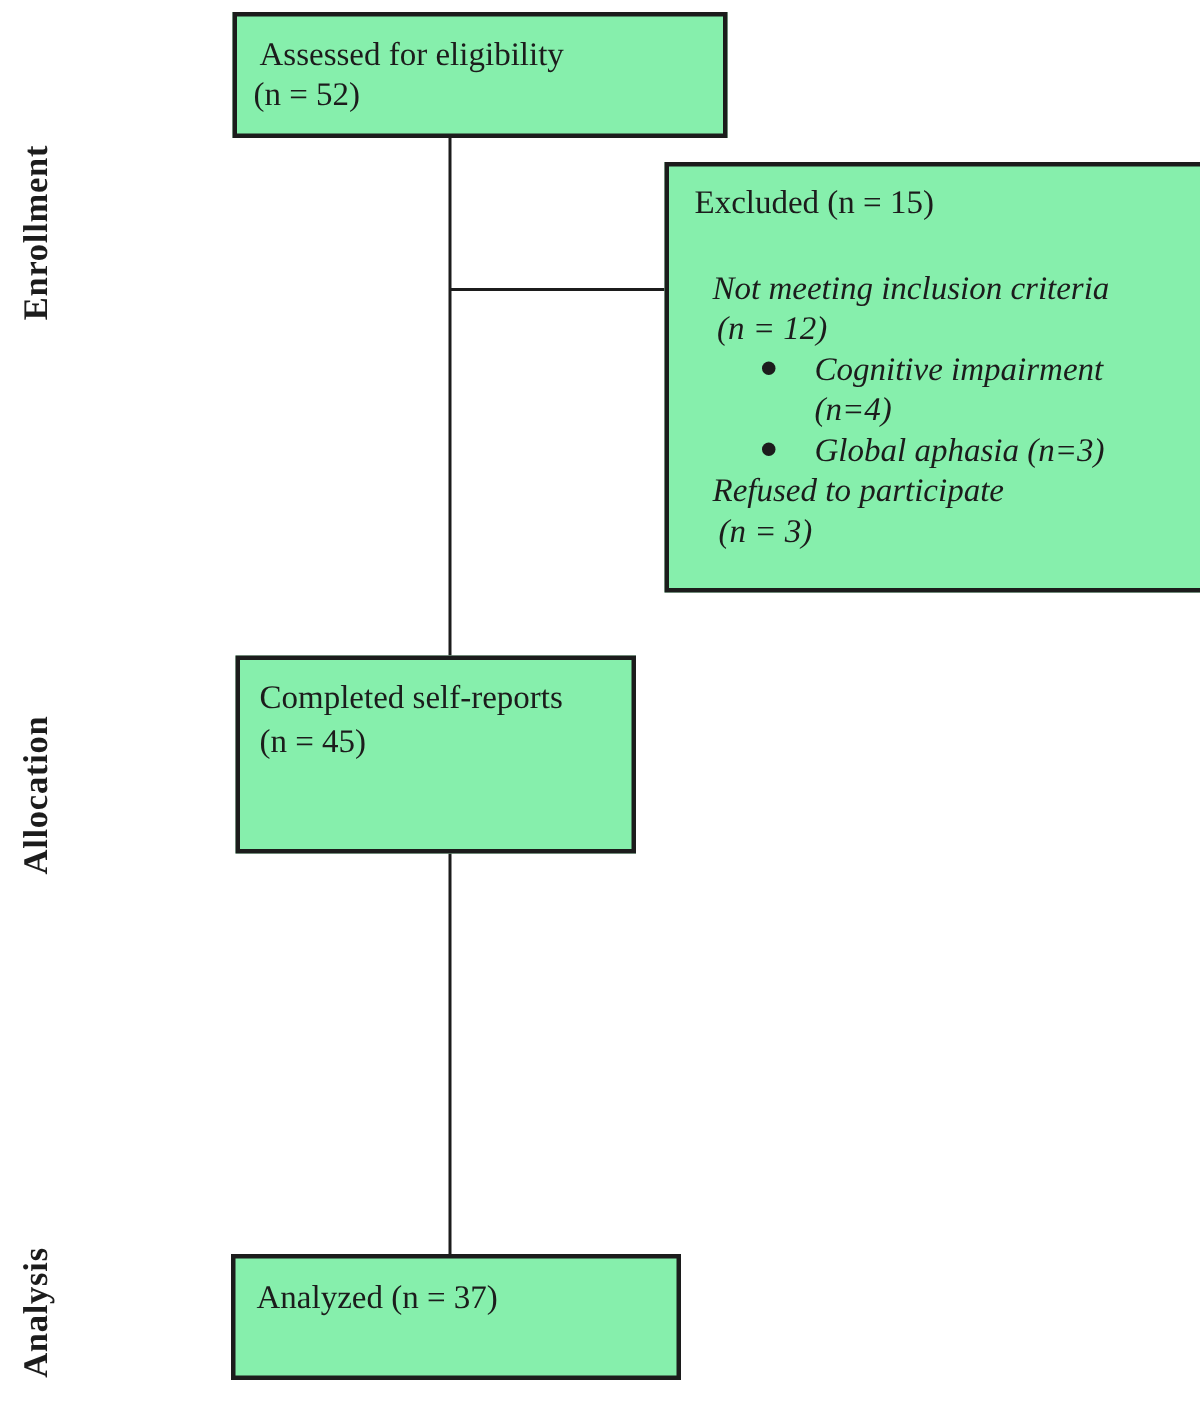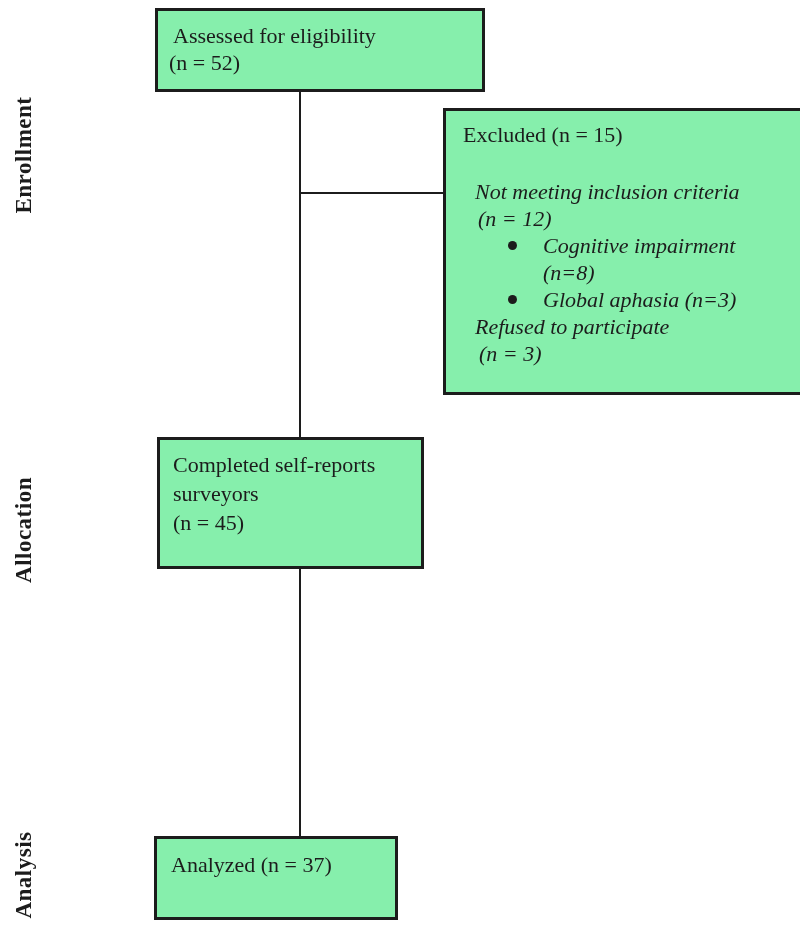--- a/index.html
+++ b/index.html
@@ -33,21 +33,21 @@
     box-sizing: border-box;
     border: 3px solid #1c1c1c;
     background: #86efac;
     font-size: 22px;
     line-height: 27px;
   }
   #box-assessed  { left: 155px; top: 8px;   width: 330px; height: 84px;  padding: 11px 4px 0 11px; }
   #box-assessed .first-line { text-indent: 4px; }
   #box-excluded  { left: 443px; top: 108px; width: 418px; height: 287px; padding: 10px 4px 0 17px; }
   #box-completed { left: 157px; top: 437px; width: 267px; height: 132px; padding: 10px 4px 0 13px; line-height: 29px; }
-  #box-analyzed  { left: 154px; top: 836px; width: 244px; height: 84px;  padding: 12px 4px 0 14px; }
+  #box-analyzed  { left: 154px; top: 836px; width: 300px; height: 84px;  padding: 12px 4px 0 14px; }
 
   
   .x-group { margin-top: 30px; font-style: italic; }
   .pad12 { padding-left: 12px; }
   .pad15 { padding-left: 15px; }
   .pad16 { padding-left: 16px; }
   .bullet-row { display: flex; padding-left: 45px; }
   .bullet-dot {
     flex: none;
     width: 9px;
@@ -83,35 +83,34 @@
 
   <div class="box" id="box-excluded">
     <div>Excluded (n = 15)</div>
     <div class="x-group">
       <div class="pad12">Not meeting inclusion criteria</div>
       <div class="pad15">(n = 12)</div>
       <div class="bullet-row">
         <span class="bullet-dot"></span>
         <span>
           <div>Cognitive impairment</div>
-          <div>(n=8)</div>
+          <div>(n=4)</div>
         </span>
       </div>
       <div class="bullet-row">
         <span class="bullet-dot"></span>
         <span>Global aphasia (n=3)</span>
       </div>
       <div class="pad12">Refused to participate</div>
       <div class="pad16">(n = 3)</div>
     </div>
   </div>
 
   <div class="box" id="box-completed">
     <div>Completed self-reports</div>
-    <div>surveyors</div>
     <div>(n = 45)</div>
   </div>
 
   <div class="box" id="box-analyzed">
     <div>Analyzed (n = 37)</div>
   </div>
 
 </div>
 
 </body></html>

